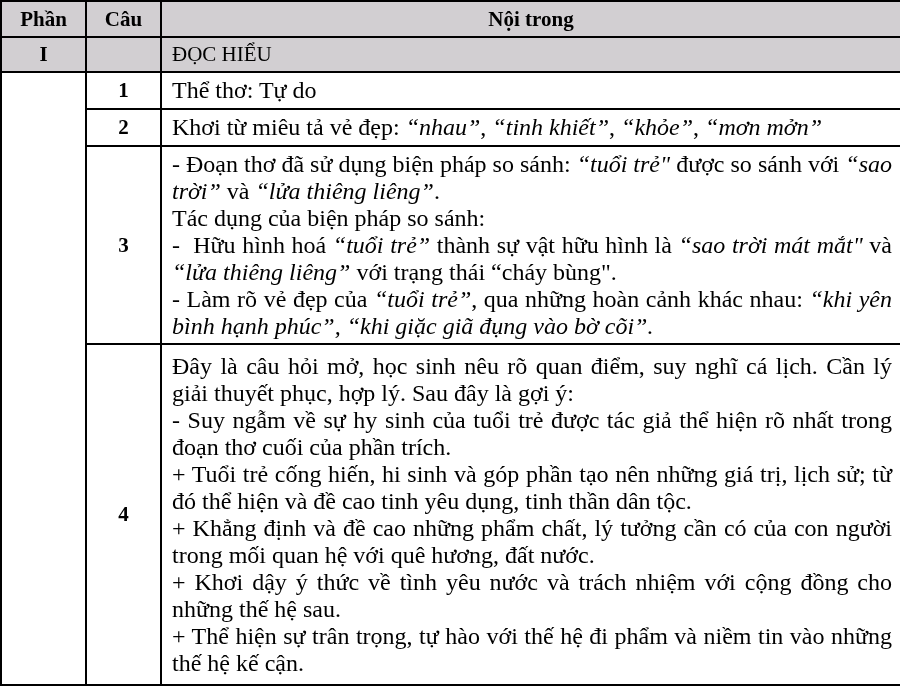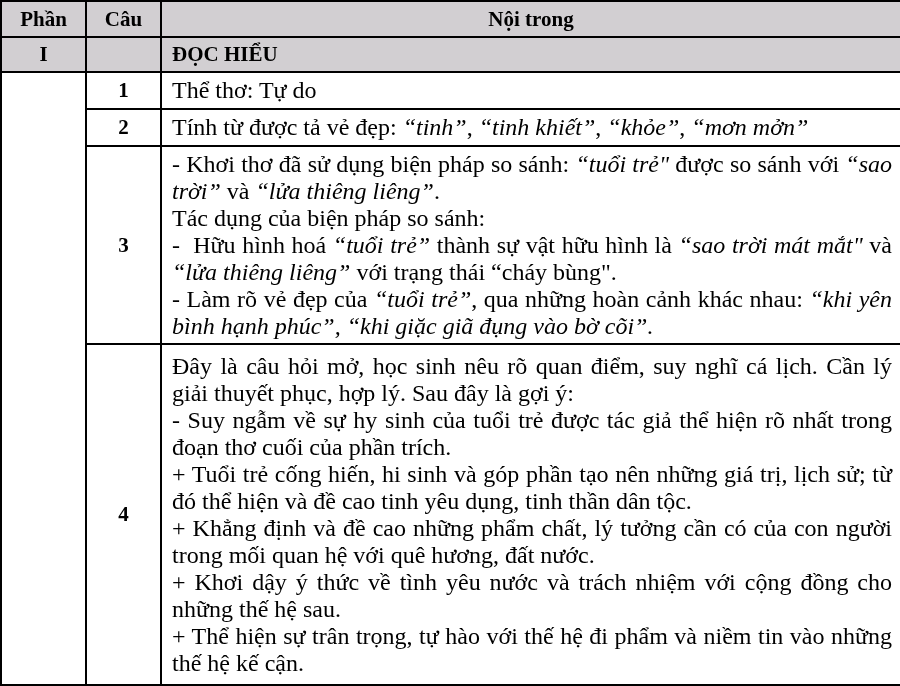--- a/index.html
+++ b/index.html
@@ -34,21 +34,21 @@
     text-align: center; vertical-align: middle;
     font-weight: bold; font-size: 21px;
   }
   .content {
     padding: 2px 8px 2px 10px;
     font-size: 24px; line-height: 27px;
     vertical-align: middle;
     text-align: justify;
   }
   .sec-title {
-    font-weight: bold; font-size: 21px;
+    font-weight: normal; font-size: 21px;
     text-align: left; padding-left: 10px;
     vertical-align: middle;
   }
   .para { text-align: justify; }
   .it { font-style: italic; }
 </style>
 </head>
 <body>
 
 <table class="akt">
@@ -71,27 +71,27 @@
     <tr class="r1">
       <td class="part-merged" rowspan="4"></td>
       <td class="qnum">1</td>
       <td class="content">
           <div class="para"><span>Thể thơ: Tự do</span></div>
         </td>
     </tr>
     <tr class="r2">
       <td class="qnum">2</td>
       <td class="content">
-          <div class="para"><span>Tính từ được tả vẻ đẹp: </span><span class="it">“tinh”</span><span>, </span><span class="it">“tinh khiết”</span><span>, </span><span class="it">“khỏe”</span><span>, </span><span class="it">“mơn mởn”</span></div>
+          <div class="para"><span>Khơi từ miêu tả vẻ đẹp: </span><span class="it">“nhau”</span><span>, </span><span class="it">“tinh khiết”</span><span>, </span><span class="it">“khỏe”</span><span>, </span><span class="it">“mơn mởn”</span></div>
         </td>
     </tr>
     <tr class="r3">
       <td class="qnum">3</td>
       <td class="content">
-          <div class="para"><span>- Khơi thơ đã sử dụng biện pháp so sánh: </span><span class="it">“tuổi trẻ"</span><span> được so sánh với </span><span class="it">“sao trời”</span><span> và </span><span class="it">“lửa thiêng liêng”</span><span>.</span></div>
+          <div class="para"><span>- Đoạn thơ đã sử dụng biện pháp so sánh: </span><span class="it">“tuổi trẻ"</span><span> được so sánh với </span><span class="it">“sao trời”</span><span> và </span><span class="it">“lửa thiêng liêng”</span><span>.</span></div>
           <div class="para"><span>Tác dụng của biện pháp so sánh:</span></div>
           <div class="para"><span>- &nbsp;Hữu hình hoá </span><span class="it">“tuổi trẻ”</span><span> thành sự vật hữu hình là </span><span class="it">“sao trời mát mắt"</span><span> và </span><span class="it">“lửa thiêng liêng”</span><span> với trạng thái “cháy bùng".</span></div>
           <div class="para"><span>- Làm rõ vẻ đẹp của </span><span class="it">“tuổi trẻ”</span><span>, qua những hoàn cảnh khác nhau: </span><span class="it">“khi yên bình hạnh phúc”, “khi giặc giã đụng vào bờ cõi”.</span></div>
         </td>
     </tr>
     <tr class="r4">
       <td class="qnum">4</td>
       <td class="content">
           <div class="para"><span>Đây là câu hỏi mở, học sinh nêu rõ quan điểm, suy nghĩ cá lịch. Cần lý giải thuyết phục, hợp lý. Sau đây là gợi ý:</span></div>
           <div class="para"><span>- Suy ngẫm về sự hy sinh của tuổi trẻ được tác giả thể hiện rõ nhất trong đoạn thơ cuối của phần trích.</span></div>

